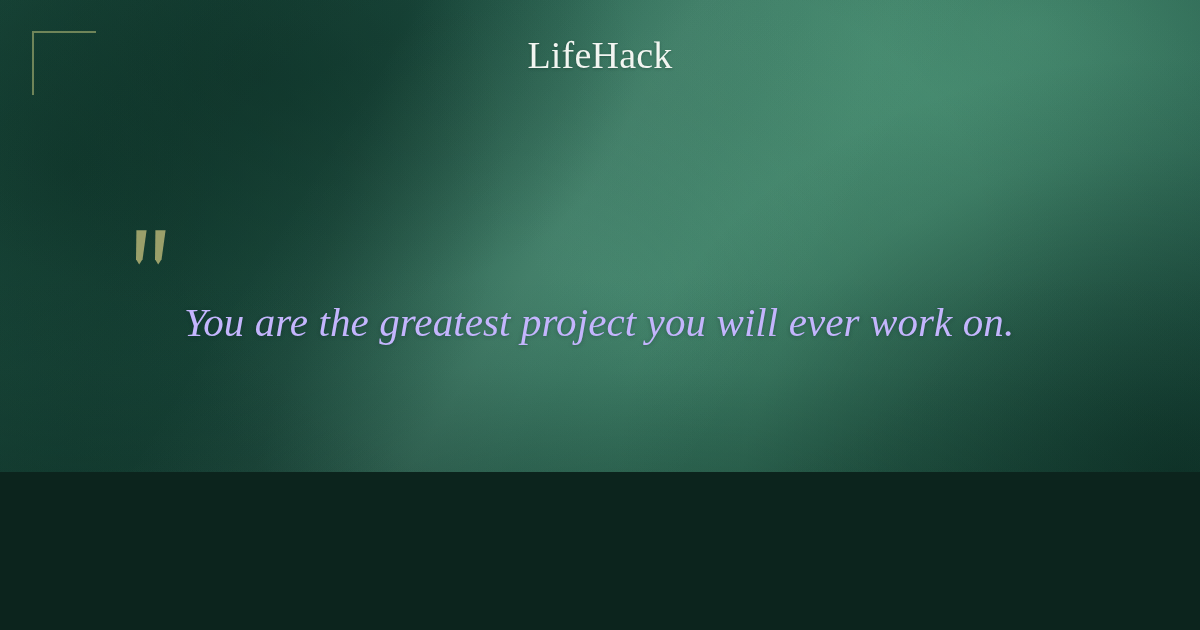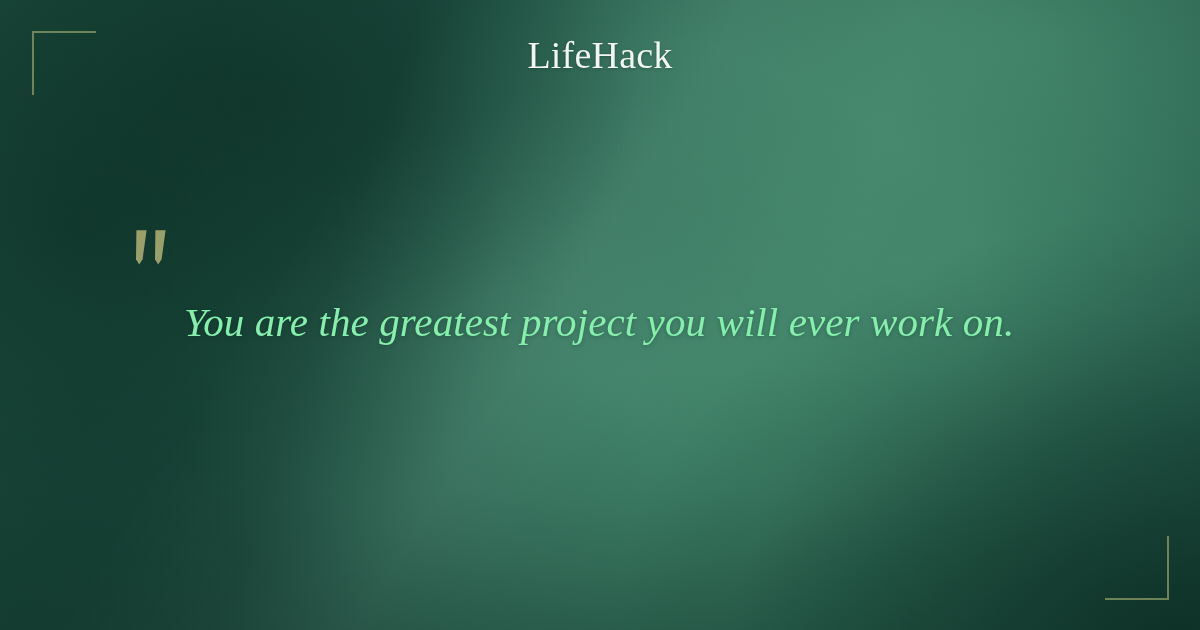--- a/index.html
+++ b/index.html
@@ -3,21 +3,21 @@
 <meta charset="utf-8">
 <style>
   html, body {
     margin: 0;
     padding: 0;
     background: #0c241d;
   }
   .card {
     position: relative;
     width: 1200px;
-    height: 630px;
+    height: 472px;
     overflow: hidden;
     background-color: #2b6754;
     font-family: "Liberation Serif", "DejaVu Serif", serif;
   }
 
   
   .bg-layer {
     position: absolute;
     inset: 0;
     pointer-events: none;
@@ -151,21 +151,21 @@
 
   
   .quote-text {
     position: absolute;
     left: 184px;
     top: 297px;
     width: 960px;
     font-style: italic;
     font-size: 41px;
     line-height: 1.22;
-    color: #86efac;
+    color: #c4b5fd;
     letter-spacing: 0.1px;
     font-family: "Liberation Serif", "DejaVu Serif", serif;
     text-shadow: 0 1px 4px rgba(8,34,27,0.28);
     white-space: nowrap;
   }
 </style>
 </head>
 <body>
 
 <div class="card">

